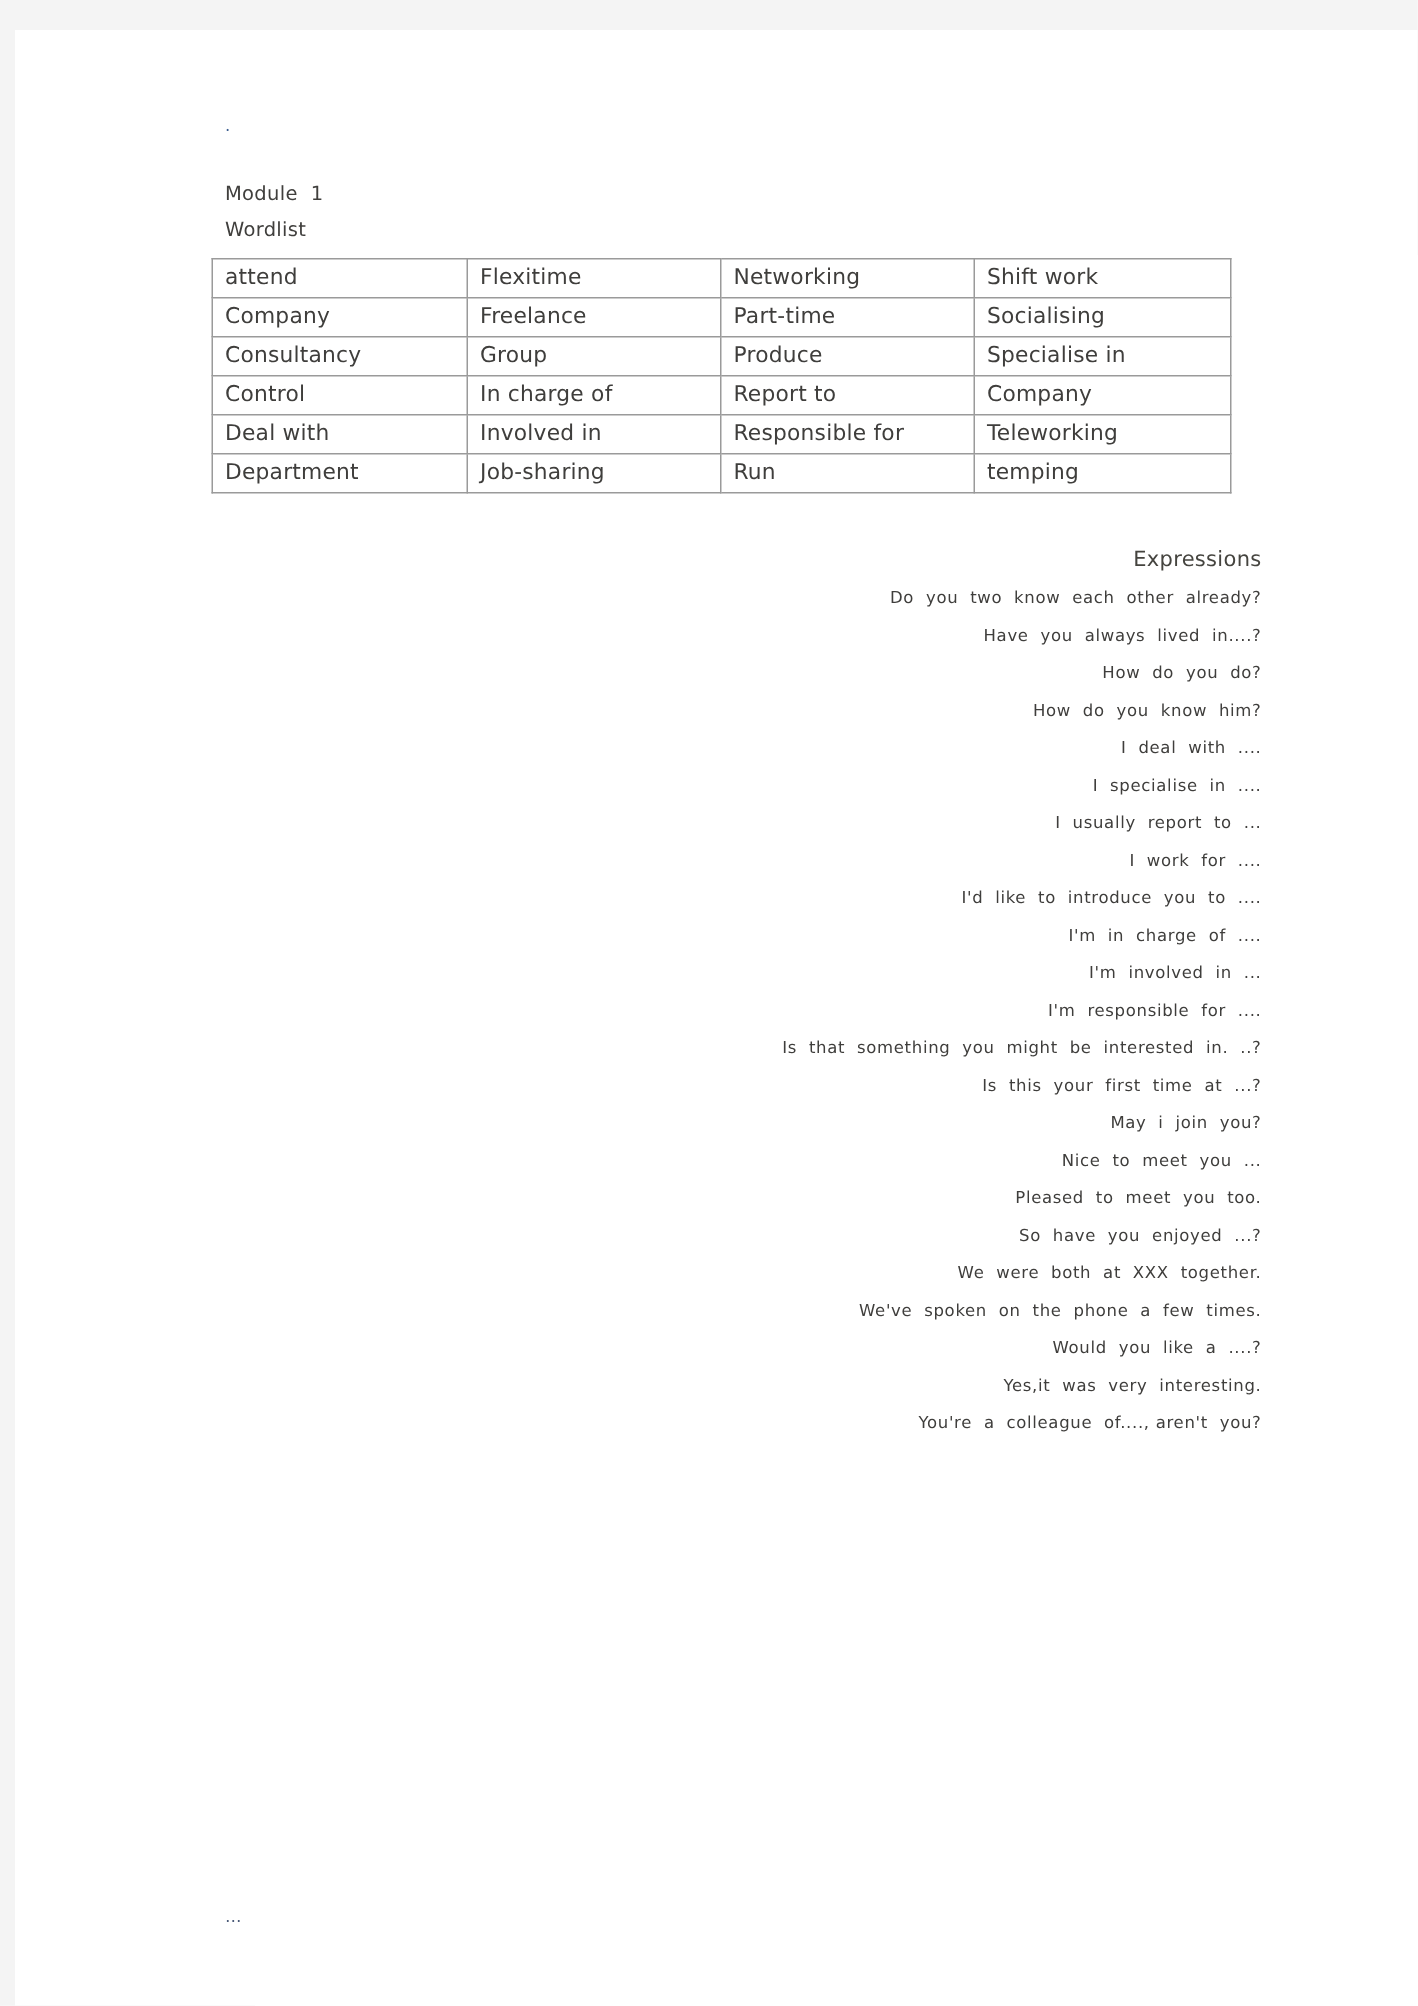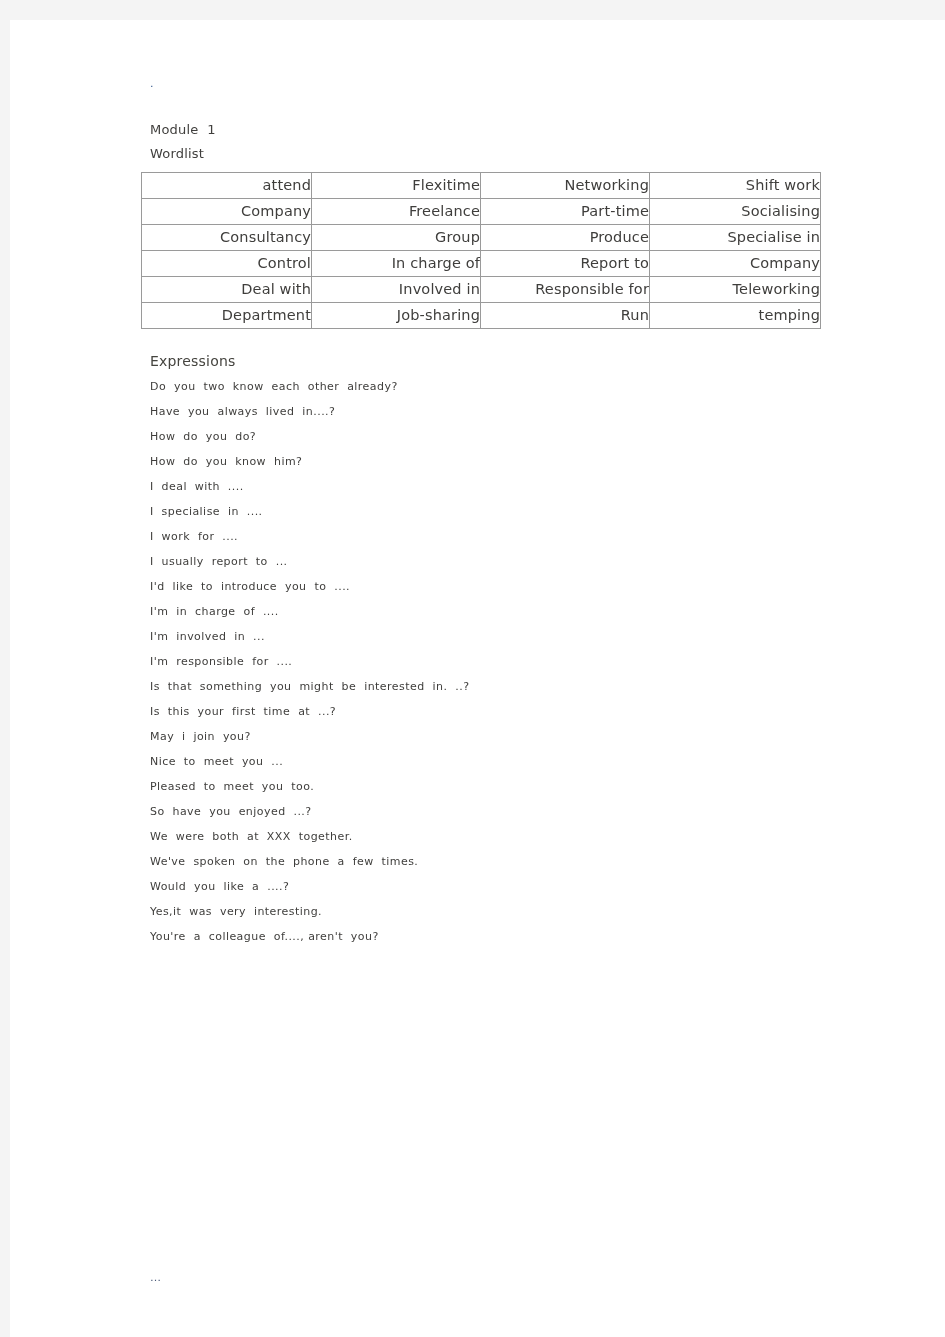--- a/index.html
+++ b/index.html
@@ -50,43 +50,43 @@
     padding-left: 9px;
     white-space: pre;
   }
 
   
   .wordlist-table {
     margin-top: 6px;
     border-collapse: collapse;
     table-layout: fixed;
     width: 679px;
-    text-align: right;
   }
   .wordlist-table td {
     border: 1px solid #9a9a9a;
     height: 25px;
     padding: 0 0 0 8px;
     font-size: 14.5px;
     color: #3f3e3c;
     line-height: 25px;
     letter-spacing: 0.15px;
     white-space: nowrap;
     overflow: hidden;
     vertical-align: middle;
   }
   .wordlist-table col.c1 { width: 170px; }
   .wordlist-table col.c2 { width: 169px; }
   .wordlist-table col.c3 { width: 169px; }
   .wordlist-table col.c4 { width: 171px; }
 
   
   .expressions-block {
-    margin-top: 20px;
+    margin-top: 32px;
     padding-left: 9px;
+    text-align: right;
   }
   .expressions-heading {
     font-size: 14px;
     color: #45443f;
     line-height: 25px;
     letter-spacing: 0.2px;
   }
   .expression-line {
     font-size: 11px;
     color: #3f3e3c;
@@ -169,22 +169,22 @@
 
     <div class="expressions-block">
       <div class="expressions-heading">Expressions</div>
 
       <div class="expression-line">Do  you  two  know  each  other  already?</div>
       <div class="expression-line">Have  you  always  lived  in....?</div>
       <div class="expression-line">How  do  you  do?</div>
       <div class="expression-line">How  do  you  know  him?</div>
       <div class="expression-line">I  deal  with  ....</div>
       <div class="expression-line">I  specialise  in  ....</div>
+      <div class="expression-line">I  usually  report  to  ...</div>
       <div class="expression-line">I  work  for  ....</div>
-      <div class="expression-line">I  usually  report  to  ...</div>
       <div class="expression-line">I'd  like  to  introduce  you  to  ....</div>
       <div class="expression-line">I'm  in  charge  of  ....</div>
       <div class="expression-line">I'm  involved  in  ...</div>
       <div class="expression-line">I'm  responsible  for  ....</div>
       <div class="expression-line">Is  that  something  you  might  be  interested  in.  ..?</div>
       <div class="expression-line">Is  this  your  first  time  at  ...?</div>
       <div class="expression-line">May  i  join  you?</div>
       <div class="expression-line">Nice  to  meet  you  ...</div>
       <div class="expression-line">Pleased  to  meet  you  too.</div>
       <div class="expression-line">So  have  you  enjoyed  ...?</div>

